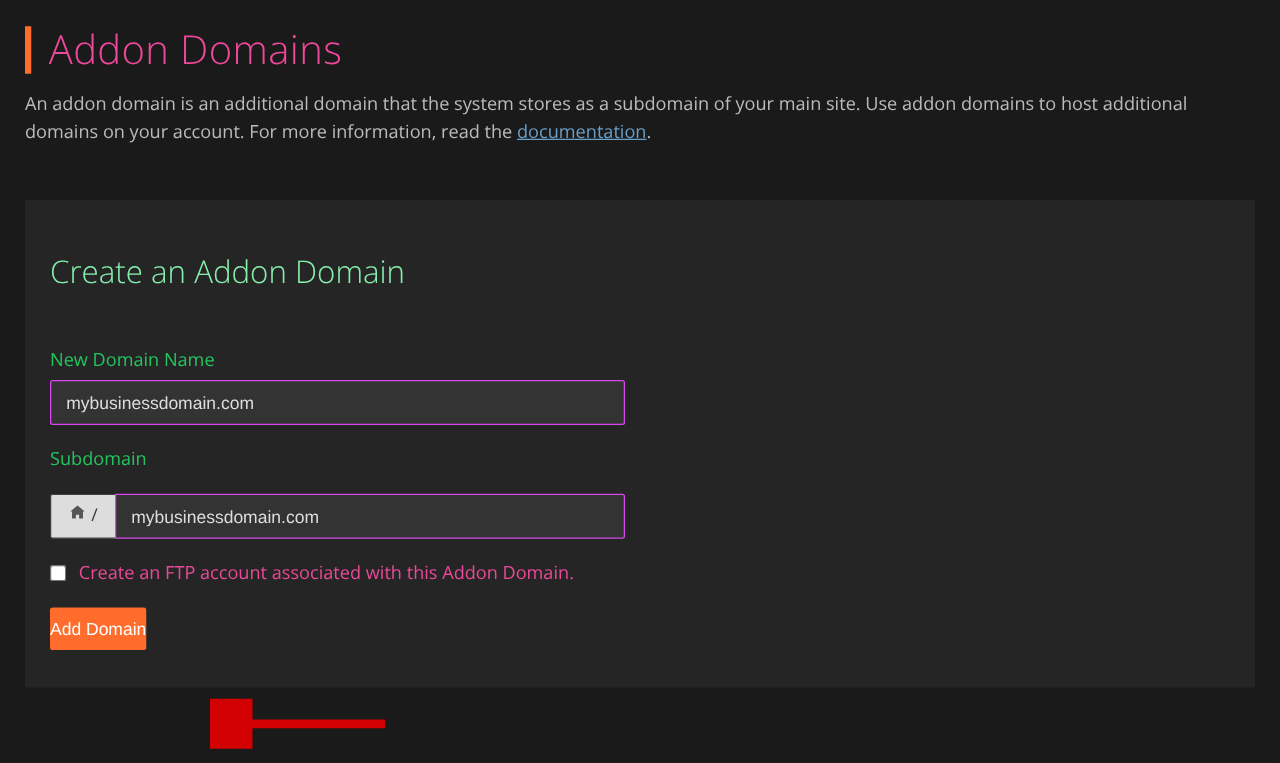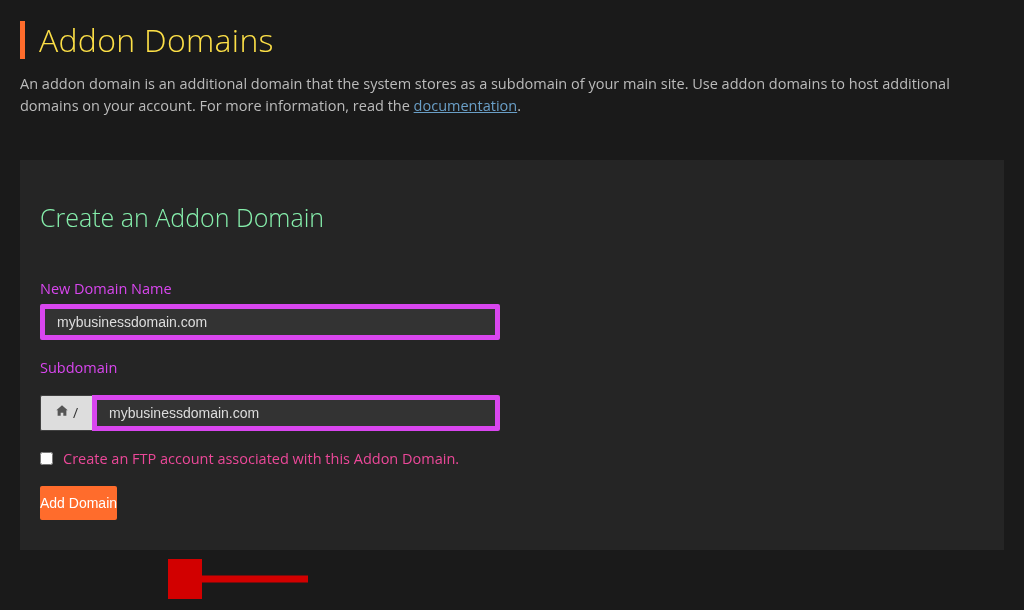--- a/index.html
+++ b/index.html
@@ -17,47 +17,47 @@
     .accent-bar {
       display: inline-block;
       width: 5px;
       height: 38px;
       background: #ff6c2c;
       margin-right: 14px;
     }
     .page-title {
       font-size: 32px;
       font-weight: 300;
-      color: #fde047;
+      color: #ec4899;
       letter-spacing: 0.3px;
     }
     .description { font-size: 14.5px; color: #bbb; line-height: 1.55; }
     .description a { color: #6a9fc7; }
 
     .panel {
       background: #252525;
       margin-top: 42px;
       padding: 40px 20px 30px 20px;
     }
     .panel-title {
       font-size: 25px;
       font-weight: 300;
       color: #86efac;
       margin-bottom: 45px;
     }
 
     .form-row { margin-bottom: 18px; width: 460px; }
-    .form-label { display: block; font-size: 14.5px; color: #d946ef; margin-bottom: 6px; }
+    .form-label { display: block; font-size: 14.5px; color: #22c55e; margin-bottom: 6px; }
     .text-input {
       display: block;
       width: 100%;
       height: 36px;
       padding: 6px 12px;
       background: #333;
-      border: 5px solid #d946ef;
+      border: 1px solid #d946ef;
       color: #ddd;
       font-size: 14px;
       border-radius: 2px;
     }
     .input-group { display: flex; width: 100%; }
     .input-addon {
       background: #ddd;
       border: 1px solid #404040;
       border-right: none;
       height: 36px;

